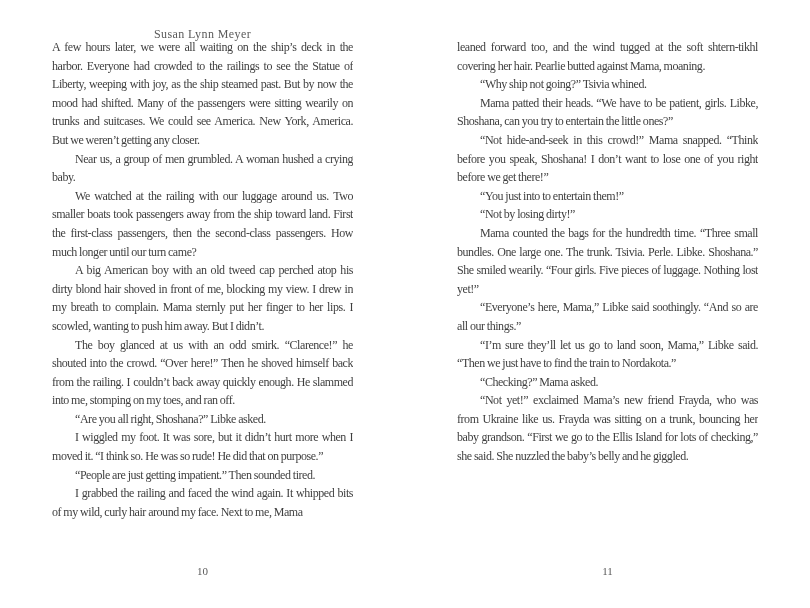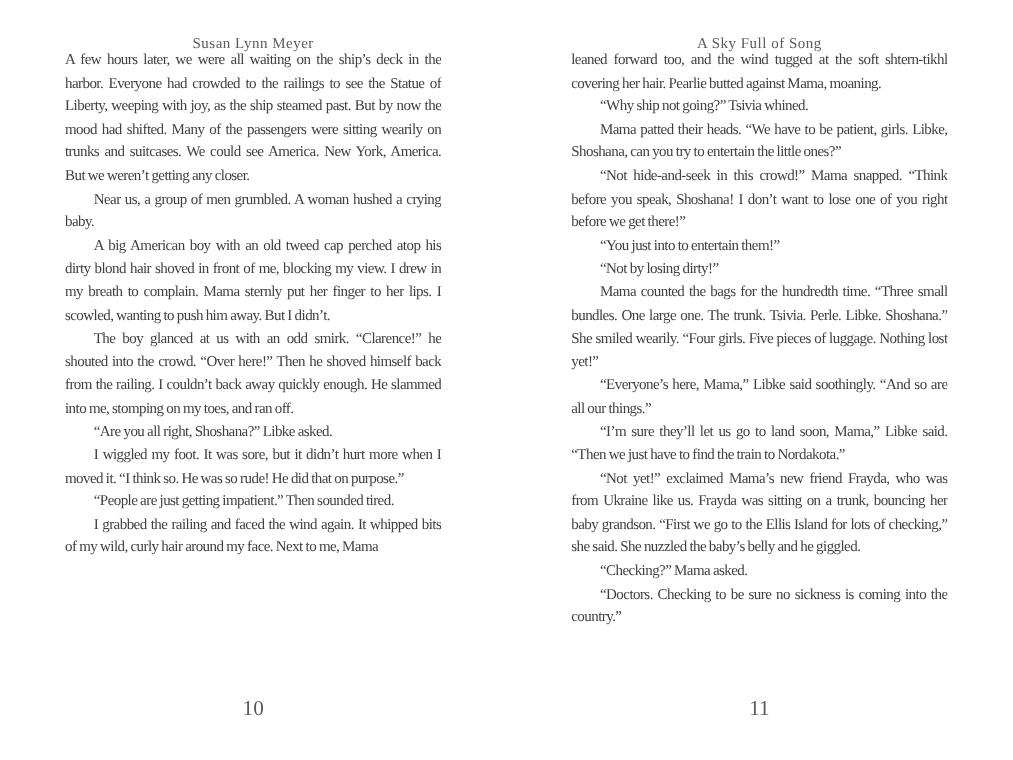--- a/index.html
+++ b/index.html
@@ -54,56 +54,55 @@
     text-indent: 23px;
   }
   .italic {
   }
   .pagenum {
     position: absolute;
     bottom: 31px;
     left: 0;
     right: 0;
     text-align: center;
-    font-size: 17px;
+    font-size: 11px;
     color: #5a5a5a;
   }
 </style>
 </head>
 <body>
 
 <div class="spread">
 
   <div class="page">
     <div class="running-head">Susan Lynn Meyer</div>
     <div class="page-body">
         <p><span>A few hours later, we were all waiting on the ship’s deck in the harbor. Everyone had crowded to the railings to see the Statue of Liberty, weeping with joy, as the ship steamed past. But by now the mood had shifted. Many of the passengers were sitting wearily on trunks and suitcases. We could see America. New York, America. But we weren’t getting any closer.</span></p>
         <p class="indent"><span>Near us, a group of men grumbled. A woman hushed a crying baby.</span></p>
+        <p class="indent"><span>We watched at the railing with our luggage around us. Two smaller boats took passengers away from the ship toward land. First the first-class passengers, then the second-class passengers. How much longer until our turn came?</span></p>
         <p class="indent"><span>A big American boy with an old tweed cap perched atop his dirty blond hair shoved in front of me, blocking my view. I drew in my breath to complain. Mama sternly put her finger to her lips. I scowled, wanting to push him away. But I didn’t.</span></p>
         <p class="indent"><span>The boy glanced at us with an odd smirk. “Clarence!” he shouted into the crowd. “Over here!” Then he shoved himself back from the railing. I couldn’t back away quickly enough. He slammed into me, stomping on my toes, and ran off.</span></p>
         <p class="indent"><span>“Are you all right, Shoshana?” Libke asked.</span></p>
         <p class="indent"><span>I wiggled my foot. It was sore, but it didn’t hurt more when I moved it. “I think so. He was so rude! He did that on purpose.”</span></p>
         <p class="indent"><span>“People are just getting impatient.” Then sounded tired.</span></p>
         <p class="indent"><span>I grabbed the railing and faced the wind again. It whipped bits of my wild, curly hair around my face. Next to me, Mama</span></p>
       </div>
     <div class="pagenum">10</div>
   </div>
 
   <div class="page">
-    <div class="running-head">A Sky Full of Song</div>
     <div class="page-body">
         <p><span>leaned forward too, and the wind tugged at the soft </span><span class="italic">shtern-tikhl</span><span> covering her hair. Pearlie butted against Mama, moaning.</span></p>
         <p class="indent"><span>“Why ship not going?” Tsivia whined.</span></p>
         <p class="indent"><span>Mama patted their heads. “We have to be patient, girls. Libke, Shoshana, can you try to entertain the little ones?”</span></p>
         <p class="indent"><span>“Not hide-and-seek in this crowd!” Mama snapped. “Think before you speak, Shoshana! I don’t want to lose one of you right before we get there!”</span></p>
         <p class="indent"><span>“You just into to entertain them!”</span></p>
         <p class="indent"><span>“Not by losing dirty!”</span></p>
         <p class="indent"><span>Mama counted the bags for the hundredth time. “Three small bundles. One large one. The trunk. Tsivia. Perle. Libke. Shoshana.” She smiled wearily. “Four girls. Five pieces of luggage. Nothing lost yet!”</span></p>
         <p class="indent"><span>“Everyone’s here, Mama,” Libke said soothingly. “And so are all our things.”</span></p>
         <p class="indent"><span>“I’m sure they’ll let us go to land soon, Mama,” Libke said. “Then we just have to find the train to Nordakota.”</span></p>
+        <p class="indent"><span>“Checking?” Mama asked.</span></p>
         <p class="indent"><span>“Not yet!” exclaimed Mama’s new friend Frayda, who was from Ukraine like us. Frayda was sitting on a trunk, bouncing her baby grandson. “First we go to the Ellis Island for lots of checking,” she said. She nuzzled the baby’s belly and he giggled.</span></p>
-        <p class="indent"><span>“Checking?” Mama asked.</span></p>
-        <p class="indent"><span>“Doctors. Checking to be sure no sickness is coming into the country.”</span></p>
       </div>
     <div class="pagenum">11</div>
   </div>
 
 </div>
 
 </body></html>

